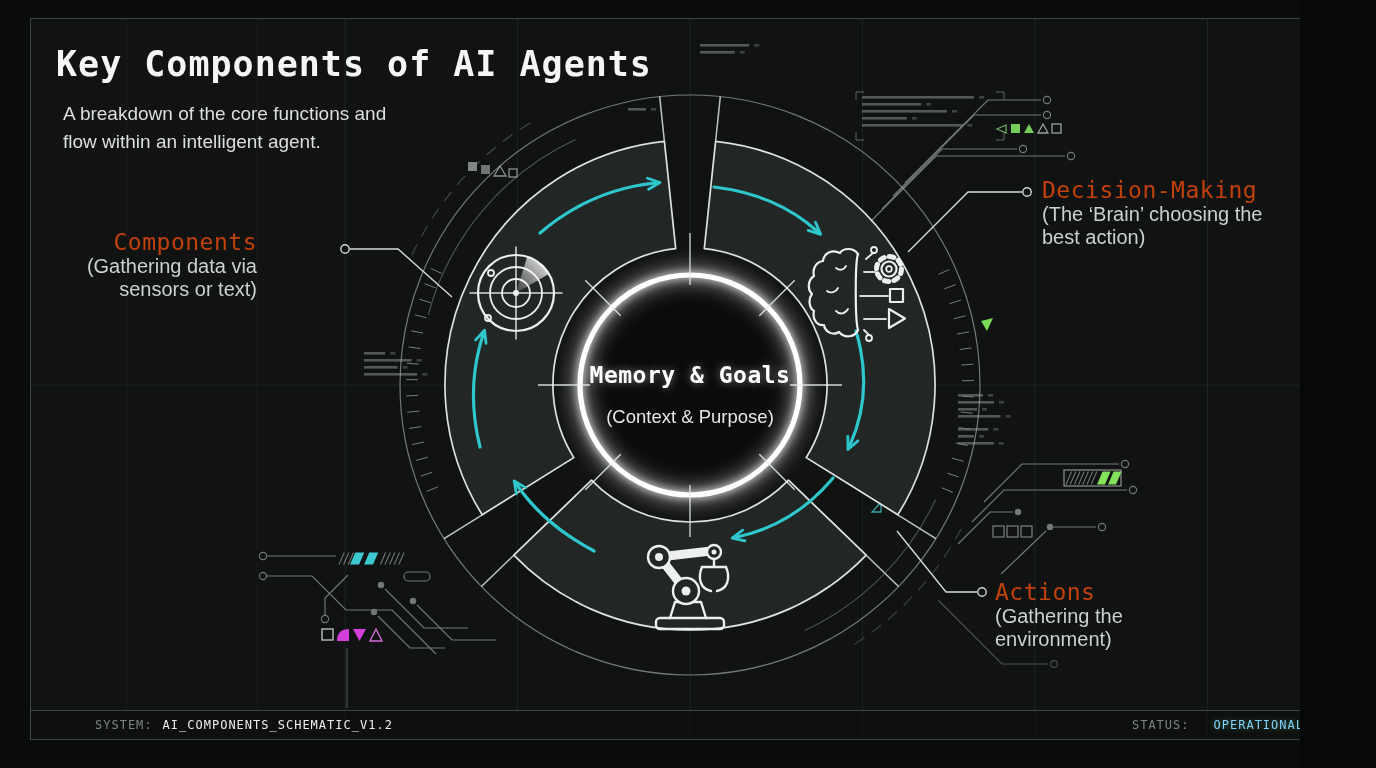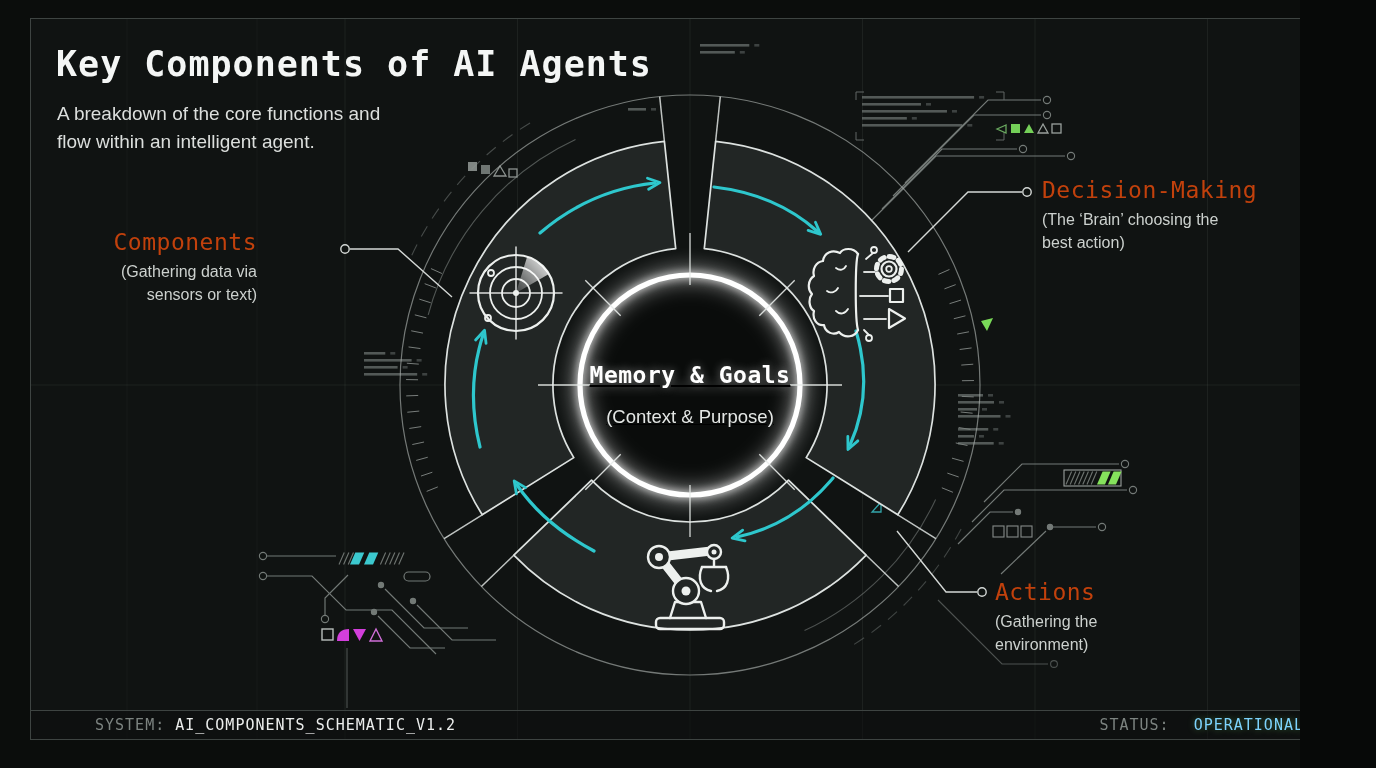--- a/index.html
+++ b/index.html
@@ -5,34 +5,34 @@
   html,body{margin:0;padding:0;background:#070908;}
   .stage{position:relative;width:1300px;height:768px;overflow:hidden;background:#0b0d0c;
          font-family:"Liberation Sans",sans-serif;}
   .frame-bg{position:absolute;left:30px;top:18px;width:1315px;height:722px;background:#101312;}
   .frame-border{position:absolute;left:30px;top:18px;width:1313px;height:720px;
                 border:1px solid #3e4442;pointer-events:none;z-index:5;}
   svg.deco{position:absolute;left:0;top:0;z-index:2;}
   .txt{position:absolute;z-index:4;}
   .mono{font-family:"DejaVu Sans Mono",monospace;}
   .page-title{left:56px;top:44px;font-size:35px;font-weight:bold;letter-spacing:1px;color:#f4f6f5;}
-  .page-sub{left:57px;top:100px;font-size:19px;line-height:28px;color:#dcdfdd;}
+  .page-sub{left:63px;top:100px;font-size:19px;line-height:28px;color:#dcdfdd;}
   .callout .c-title{font-size:23px;color:#c2410c;letter-spacing:.5px;}
-  .callout .c-desc{font-size:16px;line-height:23px;color:#ccd1ce;margin-top:5px;}
+  .callout .c-desc{font-size:20px;line-height:23px;color:#ccd1ce;}
   .co-perception{right:1043px;top:229px;text-align:right;white-space:nowrap;}
   .co-decision{left:1042px;top:177px;white-space:nowrap;}
   .co-actions{left:995px;top:579px;white-space:nowrap;}
-  .center-label{left:530px;top:362px;width:320px;text-align:center;text-decoration:underline;}
+  .center-label{left:530px;top:362px;width:320px;text-align:center;}
   .center-label .ct{font-size:23px;font-weight:bold;letter-spacing:.5px;color:#ffffff;
                     text-shadow:0 0 10px rgba(255,255,255,.45);}
   .center-label .cs{font-size:18.5px;color:#e4e7e5;margin-top:18px;}
   .footer{position:absolute;left:31px;top:710px;width:1313px;height:29px;z-index:4;
           box-sizing:border-box;border-top:1px solid #3e4442;background:rgba(13,15,14,.55);
           display:flex;justify-content:space-between;align-items:center;
-          padding:0 40px 0 64px;font-size:15px;letter-spacing:1px;gap:39px;}
+          padding:0 40px 0 64px;font-size:12px;letter-spacing:1px;gap:39px;}
   .footer .lbl{color:#7c8380;}
   .footer .val{color:#eceeed;margin-left:10px;}
   .footer .status-val{color:#7dd3fc;text-shadow:0 0 7px rgba(127,223,125,.45);margin-left:24px;}
 </style>
 </head>
 <body>
 
 <div class="stage">
   <div class="frame-bg"></div>
 

